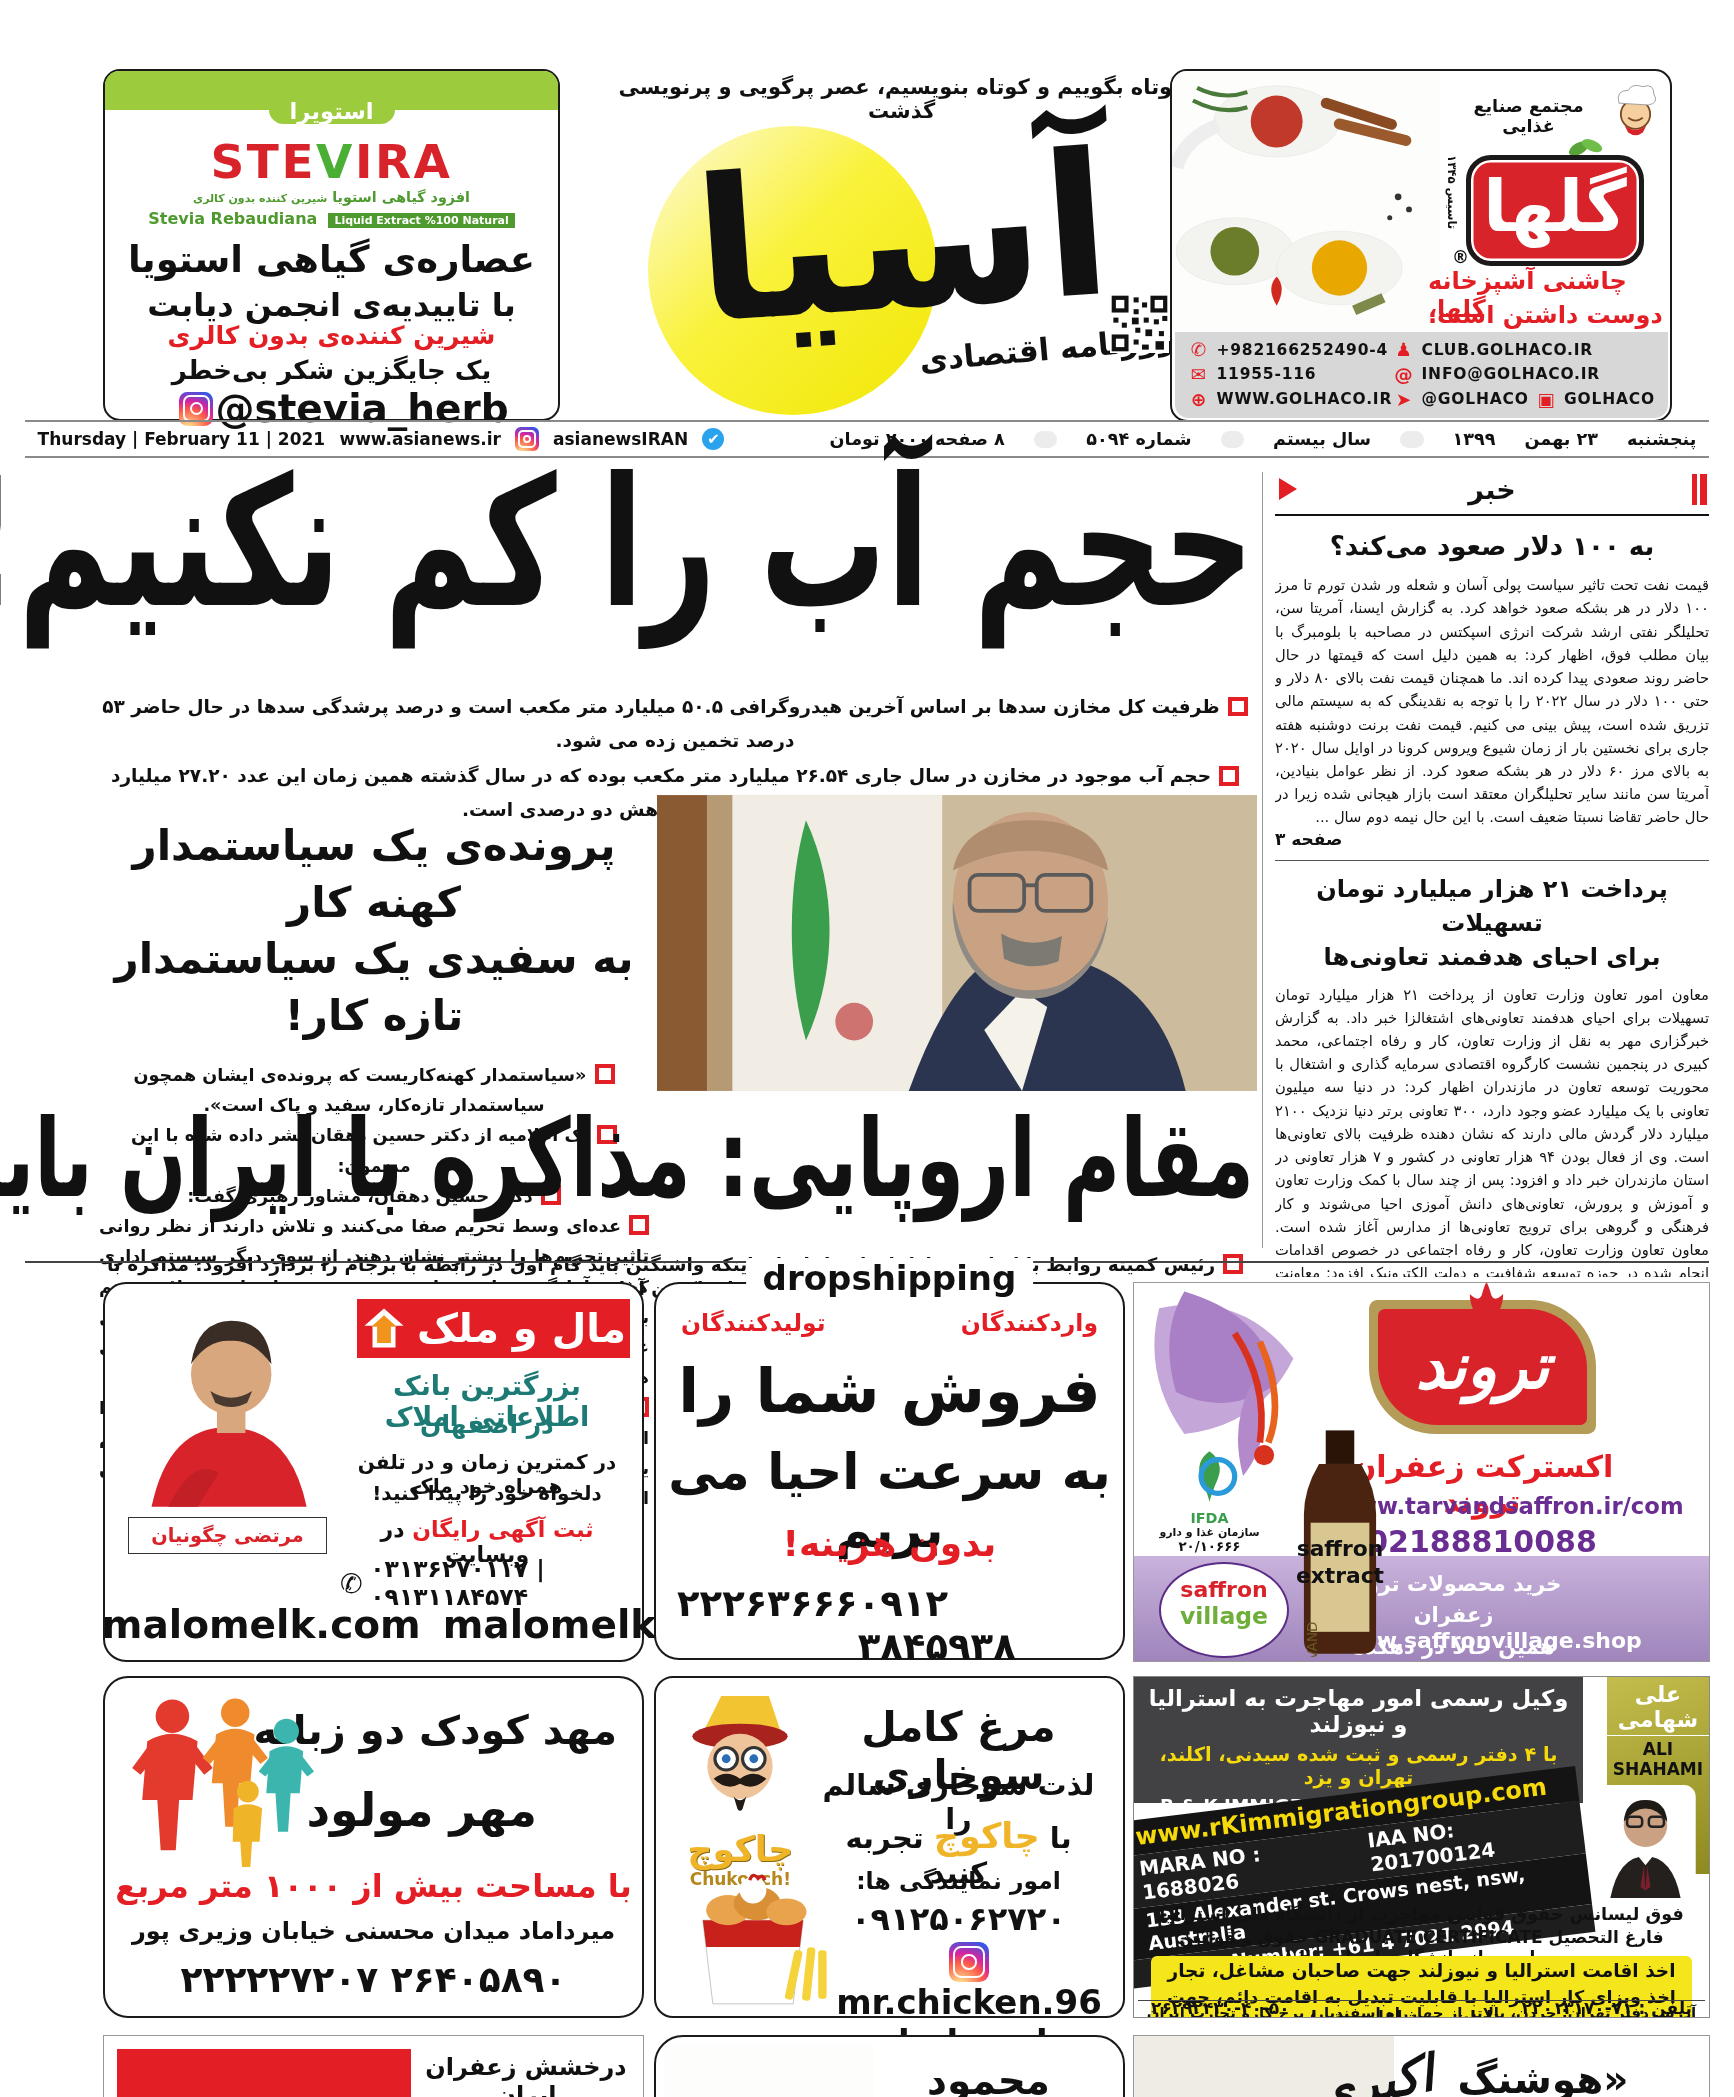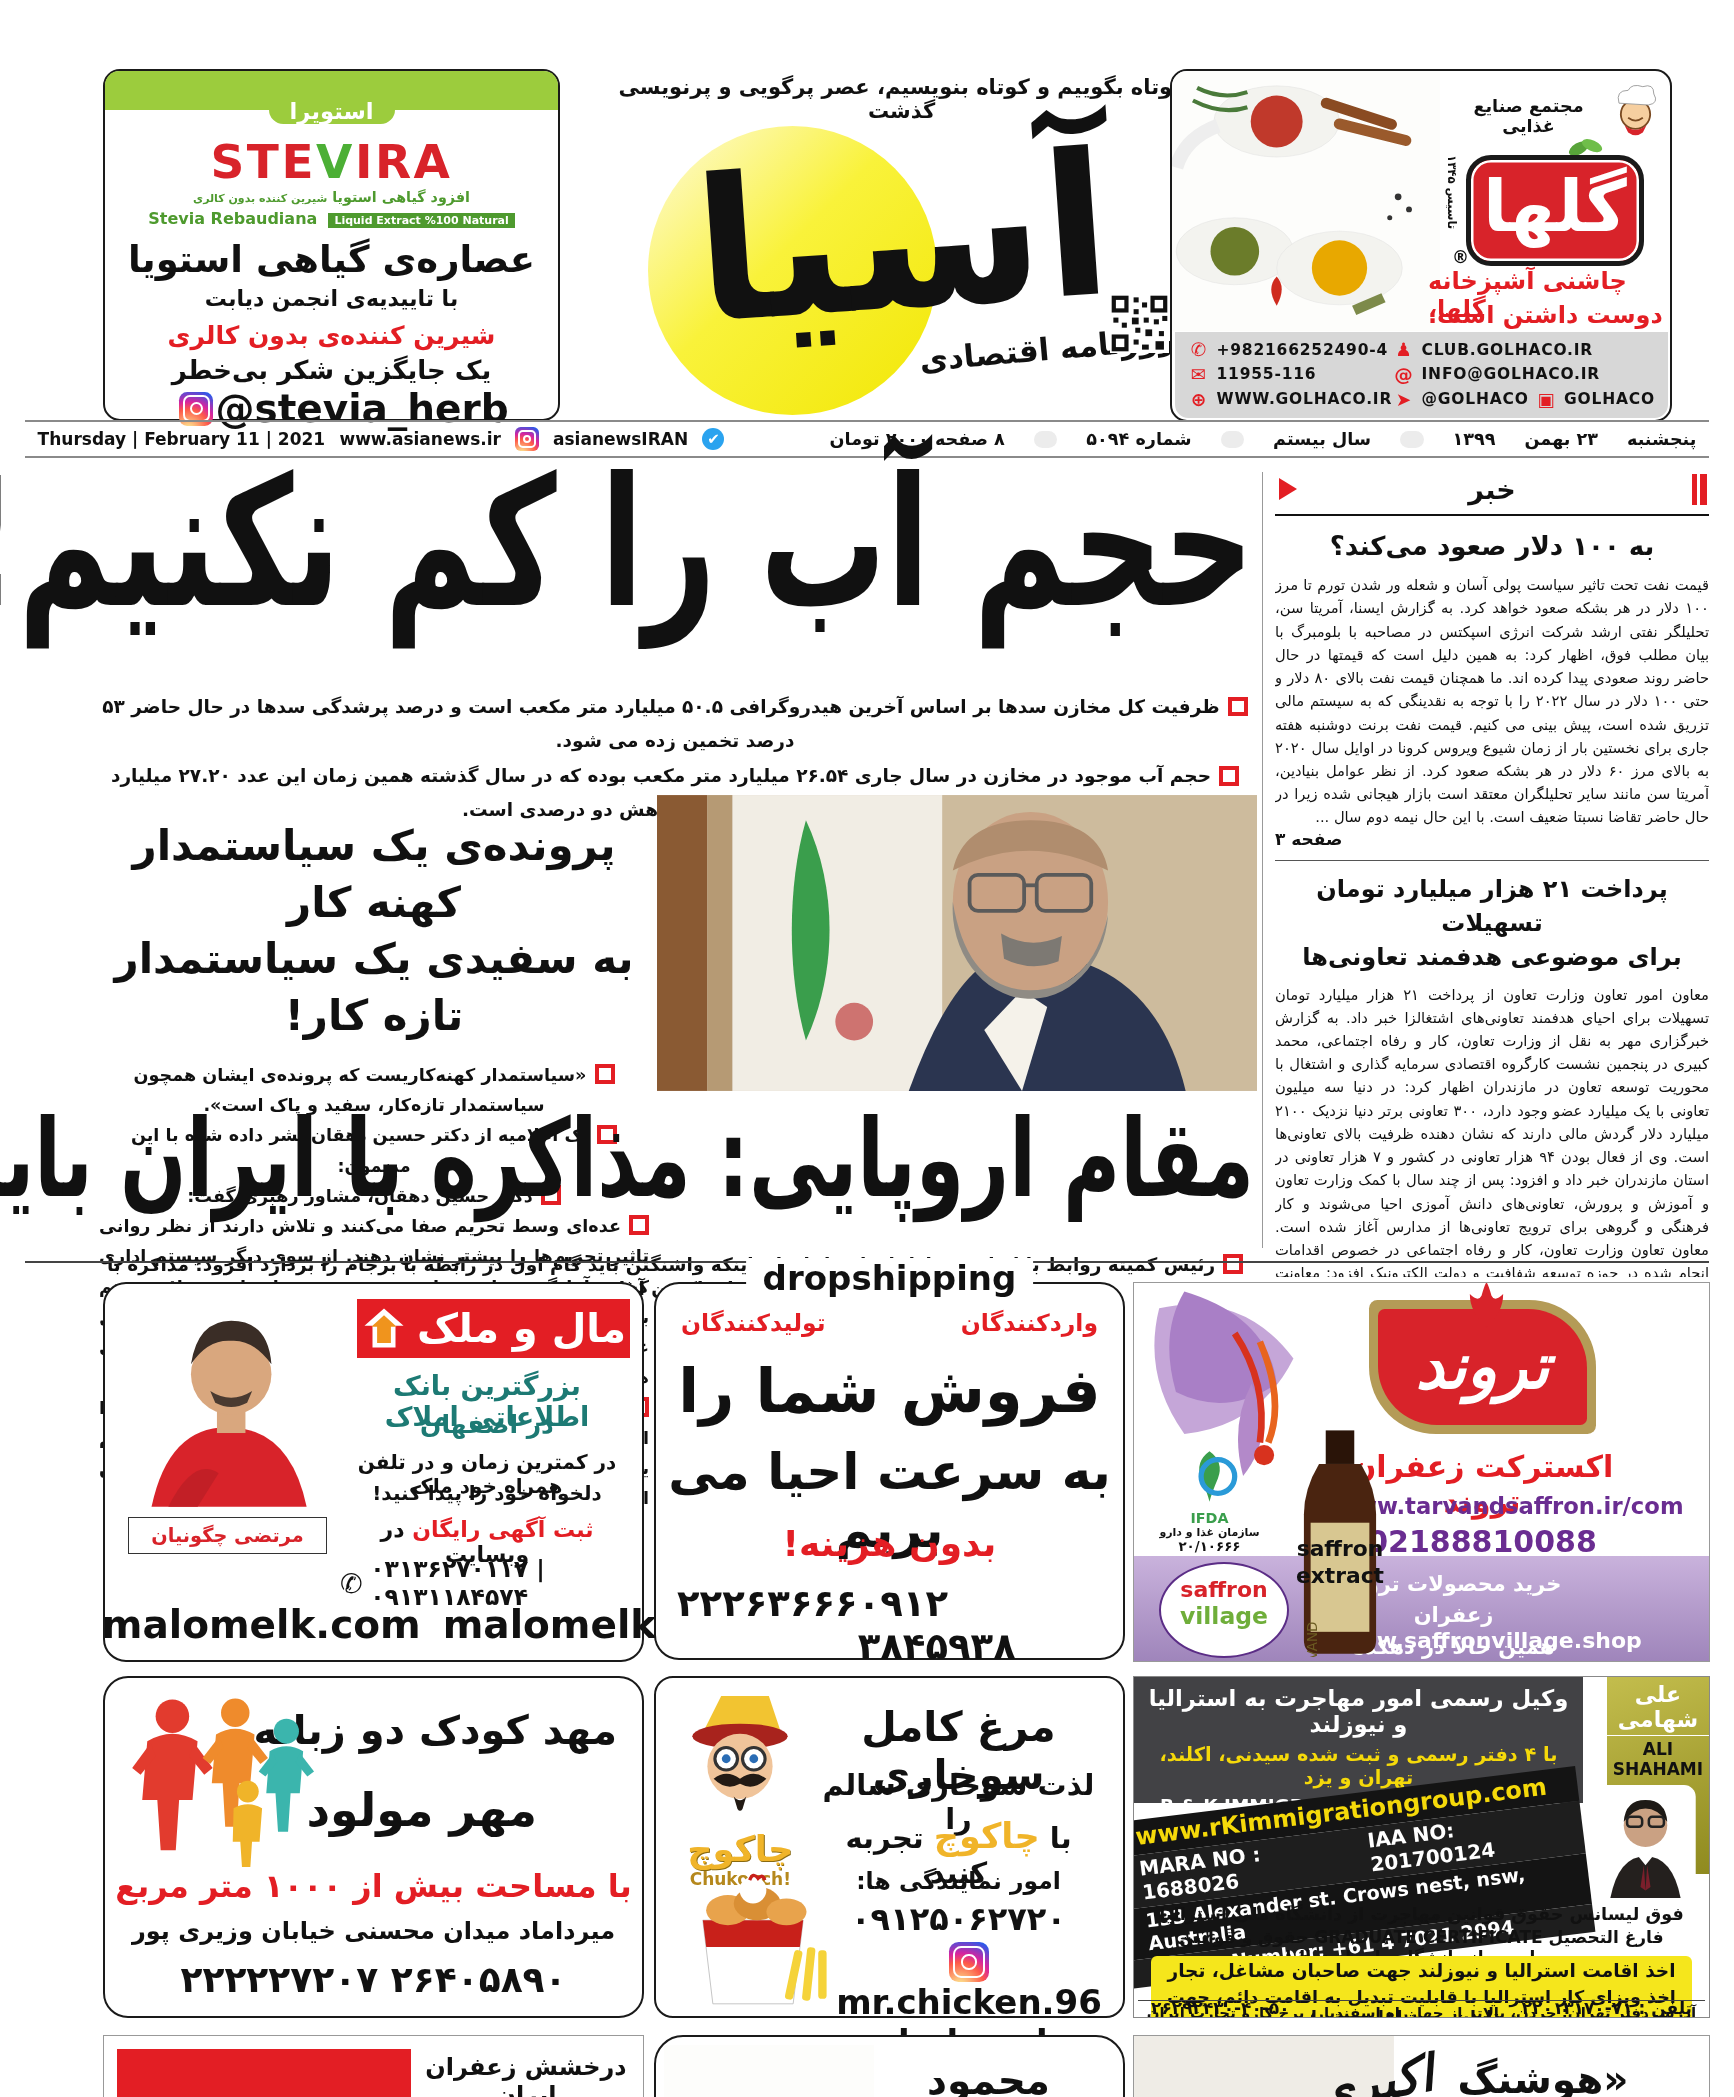--- a/index.html
+++ b/index.html
@@ -28,21 +28,21 @@
 
 <div id="page">
 
   <div class="abs box" style="left:103px;top:69px;width:457px;height:352px;border-radius:17px;">
     <div class="abs" style="left:0;top:0;right:0;height:39px;background:#9ccc3d;border-radius:14.3px 14.3px 0 0;"></div>
     <div class="abs c white b" style="left:50%;top:12.6px;transform:translateX(-50%);width:126px;height:40px;background:#9ccc3d;border-radius:0 0 14.3px 14.3px;font-size:22.7px;line-height:54px;">استویرا</div>
     <div class="abs c ltr xb" style="left:0;right:0;top:63px;font-size:47px;letter-spacing:2.5px;color:#d8232a;"><span>STE</span><span style="color:#4caf35;">V</span><span>IRA</span></div>
     <div class="abs c" style="left:0;right:0;top:118px;font-size:14.3px;color:#4e9a2e;font-weight:700;"><span>افزود گیاهی استویا</span> <span style="font-size:11px;">شیرین کننده بدون کالری</span></div>
     <div class="abs c ltr" style="left:0;right:0;top:138px;font-size:16px;color:#4e9a2e;font-weight:700;"><span>Stevia Rebaudiana</span>&nbsp;&nbsp;<span style="background:#4e9a2e;color:#fff;font-size:11px;padding:0.8px 5.9px;">Liquid Extract %100 Natural</span></div>
     <div class="abs c xb" style="left:0;right:0;top:167px;font-size:37px;">عصاره‌ی گیاهی استویا</div>
-    <div class="abs c b" style="left:0;right:0;top:215px;font-size:22px;">با تاییدیه‌ی انجمن دیابت</div>
+    <div class="abs c b" style="left:0;right:0;top:215px;font-size:32px;">با تاییدیه‌ی انجمن دیابت</div>
     <div class="abs c b red" style="left:0;right:0;top:250px;font-size:25px;">شیرین کننده‌ی بدون کالری</div>
     <div class="abs c b" style="left:0;right:0;top:284px;font-size:26px;">یک جایگزین شکر بی‌خطر</div>
     <div class="abs ltr" style="left:25px;top:315px;right:0;text-align:center;">
       <span class="ig" style="width:34px;height:34px;"></span>
       <span class="xb" style="font-size:39px;vertical-align:middle;">@stevia_herb</span>
     </div>
   </div>
 
   <div class="abs c b" style="left:587px;top:75px;width:629px;font-size:21px;">کوتاه بگوییم و کوتاه بنویسیم، عصر پرگویی و پرنویسی گذشت</div>
   <div class="abs" style="left:648px;top:126px;width:289px;height:289px;border-radius:50%;background:linear-gradient(135deg,#fffbe0 0%,#f9f23a 45%,#f2e705 100%);"></div>
@@ -178,21 +178,21 @@
       <span class="abs" style="left:4.2px;top:5.9px;width:0;height:0;border-top:11.7px solid transparent;border-bottom:11.7px solid transparent;border-left:18.5px solid #e31e24;"></span>
     </div>
     <div class="c xb" style="margin-top:11.7px;font-size:26px;line-height:1.4;">
       <div>به ۱۰۰ دلار صعود می‌کند؟</div>
     </div>
     <div class="news-body" style="margin-top:9.2px;height:252px;">قیمت نفت تحت تاثیر سیاست پولی آسان و شعله ور شدن تورم تا مرز ۱۰۰ دلار در هر بشکه صعود خواهد کرد. به گزارش ایسنا، آمریتا سن، تحلیلگر نفتی ارشد شرکت انرژی اسپکتس در مصاحبه با بلومبرگ با بیان مطلب فوق، اظهار کرد: به همین دلیل است که قیمتها در حال حاضر روند صعودی پیدا کرده اند. ما همچنان قیمت نفت بالای ۸۰ دلار و حتی ۱۰۰ دلار در سال ۲۰۲۲ را با توجه به نقدینگی که به سیستم مالی تزریق شده است، پیش بینی می کنیم. قیمت نفت برنت دوشنبه هفته جاری برای نخستین بار از زمان شیوع ویروس کرونا در اوایل سال ۲۰۲۰ به بالای مرز ۶۰ دلار در هر بشکه صعود کرد. از نظر عوامل بنیادین، آمریتا سن مانند سایر تحلیلگران معتقد است بازار هیجانی شده زیرا در حال حاضر تقاضا نسبتا ضعیف است. با این حال نیمه دوم سال ...</div>
     <div class="b" style="font-size:17px;margin-top:3.4px;text-align:left;">صفحه ۳</div>
     <div style="height:1.3px;background:#555;margin:11px 0;"></div>
     <div class="c xb" style="font-size:24px;line-height:1.42;">
       <div>پرداخت ۲۱ هزار میلیارد تومان تسهیلات</div>
-      <div>برای موضوعی هدفمند تعاونی‌ها</div>
+      <div>برای احیای هدفمند تعاونی‌ها</div>
     </div>
     <div class="news-body" style="margin-top:8.4px;height:294px;">معاون امور تعاون وزارت تعاون از پرداخت ۲۱ هزار میلیارد تومان تسهیلات برای احیای هدفمند تعاونی‌های اشتغالزا خبر داد. به گزارش خبرگزاری مهر به نقل از وزارت تعاون، کار و رفاه اجتماعی، محمد کبیری در پنجمین نشست کارگروه اقتصادی سرمایه گذاری و اشتغال با محوریت توسعه تعاون در مازندران اظهار کرد: در دنیا سه میلیون تعاونی با یک میلیارد عضو وجود دارد، ۳۰۰ تعاونی برتر دنیا نزدیک ۲۱۰۰ میلیارد دلار گردش مالی دارند که نشان دهنده ظرفیت بالای تعاونی‌ها است. وی از فعال بودن ۹۴ هزار تعاونی در کشور و ۷ هزار تعاونی در استان مازندران خبر داد و افزود: پس از چند سال با کمک وزارت تعاون و آموزش و پرورش، تعاونی‌های دانش آموزی احیا می‌شوند و کار فرهنگی و گروهی برای ترویج تعاونی‌ها از مدارس آغاز شده است. معاون تعاون وزارت تعاون، کار و رفاه اجتماعی در خصوص اقدامات انجام شده در حوزه توسعه شفافیت و دولت الکترونیک افزود: معاونت تعاون با ایجاد سامانه جامع و ...</div>
     <div class="b" style="font-size:17px;margin-top:2.5px;text-align:left;">صفحه ۲</div>
   </div>
 
   <div class="abs" style="left:96px;top:478px;width:1158px;">
     <div class="c xb cond" style="font-size:126px;transform:scaleY(1.42);line-height:1.05;">حجم آب را کم نکنیم!</div>
     <div class="c b" style="margin-top:80px;font-size:18.5px;line-height:1.8;"><span class="sq"></span><span>ظرفیت کل مخازن سدها بر اساس آخرین هیدروگرافی ۵۰.۵ میلیارد متر مکعب است و درصد پرشدگی سدها در حال حاضر ۵۳ درصد تخمین زده می شود.</span></div>
     <div class="c b" style="margin-top:2.5px;font-size:18.5px;line-height:1.8;"><span class="sq"></span><span>حجم آب موجود در مخازن در سال جاری ۲۶.۵۴ میلیارد متر مکعب بوده که در سال گذشته همین زمان این عدد ۲۷.۲۰ میلیارد مترمکعب بوده و گویای کاهش دو درصدی است.</span></div>
   </div>

